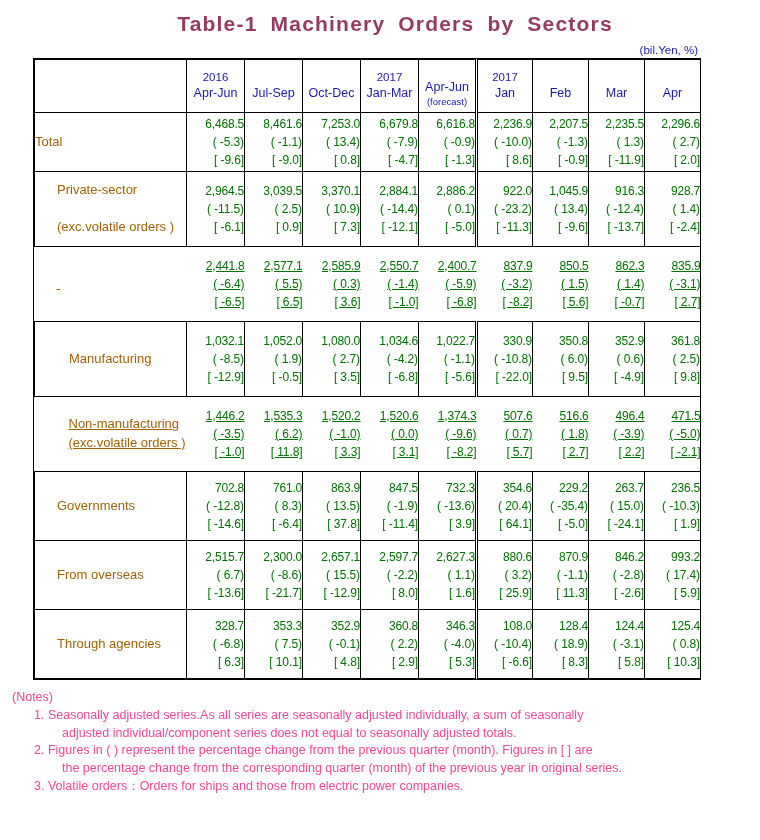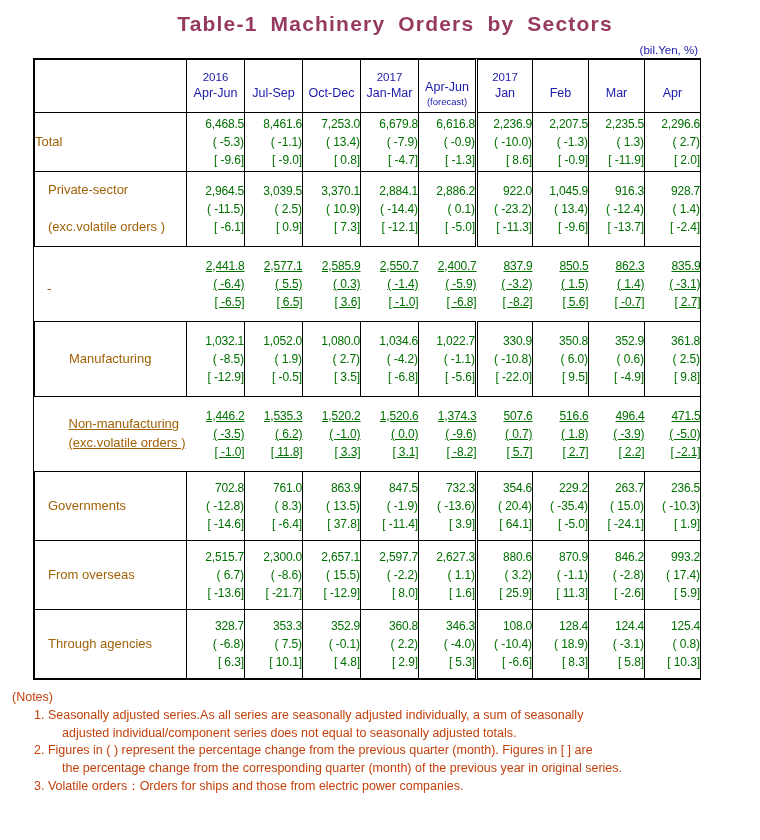--- a/index.html
+++ b/index.html
@@ -88,21 +88,21 @@
   .thickleft { border-left: 3px double #000 !important; }
 
   
   .lbl {
     color: #a16207;
     font-size: 13px;
     padding-left: 10px;
     text-align: left;
     line-height: 1.45;
   }
-  .lbl.ind1 { padding-left: 13px; }
+  .lbl.ind1 { padding-left: 22px; }
   .lbl.ind2 { padding-left: 34px; }
   .lbl .sub {
     display: block;
     margin-top: 18px;
   }
   .lbl .sub2 {
     display: block;
   }
   .nb { border: none !important; text-decoration: underline; }
 
@@ -121,21 +121,21 @@
   .val .v1, .val .v2 { letter-spacing: -0.1px; }
 
   
   tr.r-total td { height: 58px; }
   tr.r-two td   { height: 74px; padding-left: 12px; }
   tr.r-one td   { height: 68px; }
 
   
   .notes {
     margin: 9px 0 0 8px;
-    color: #c2410c;
+    color: #ec4899;
     font-size: 12.5px;
     line-height: 1.42;
   }
   .notes .nhead { padding-left: 4px; }
   .notes ol {
     margin: 0;
     padding: 0;
     list-style: none;
   }
   .notes li {

